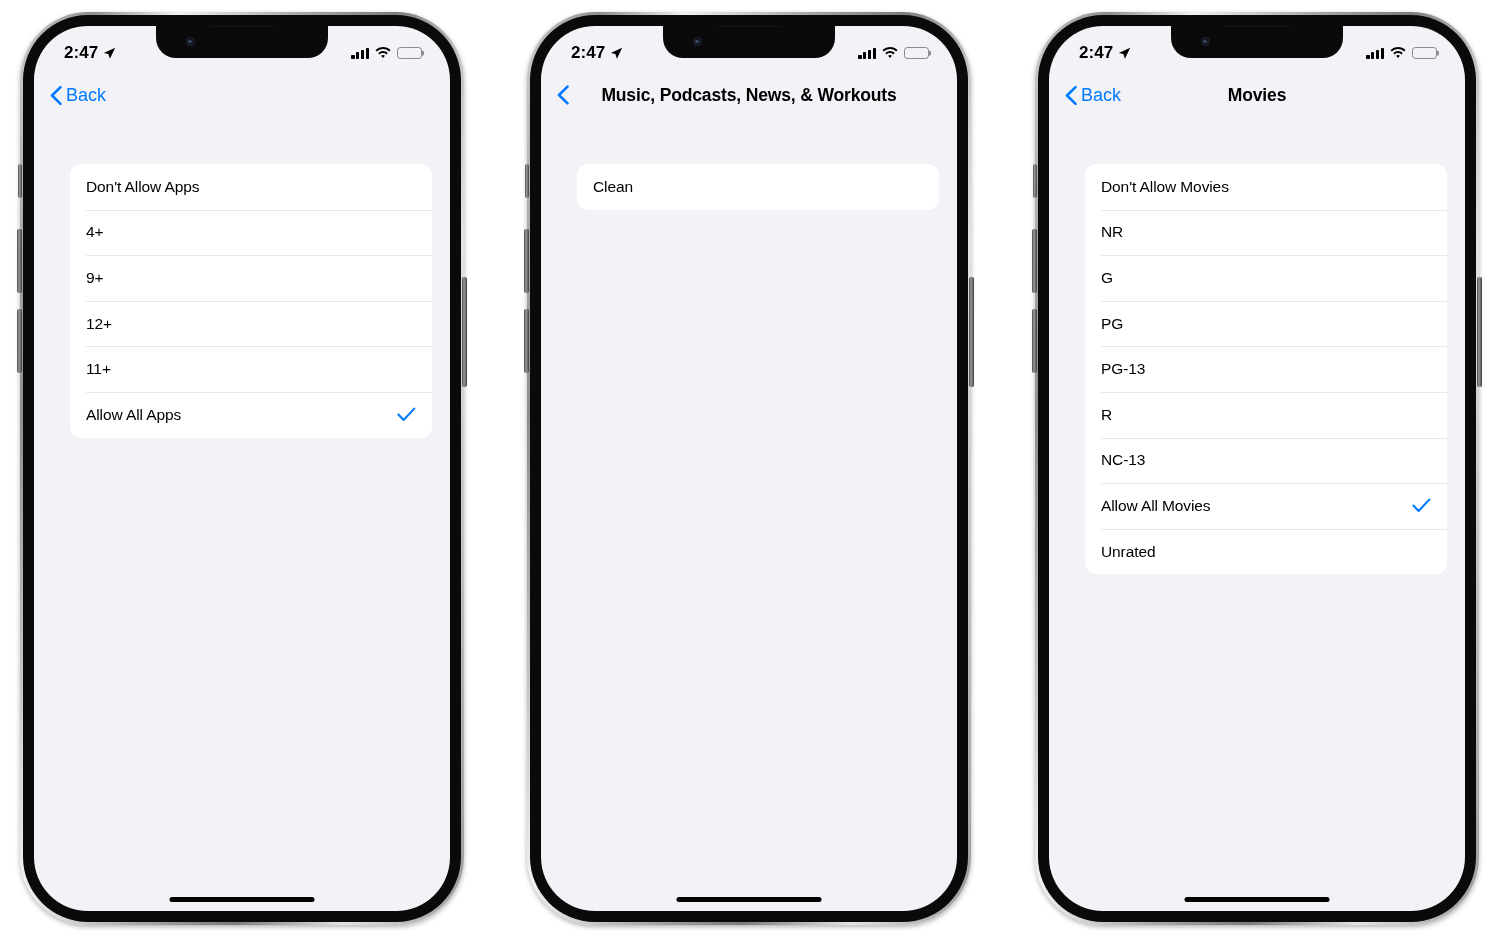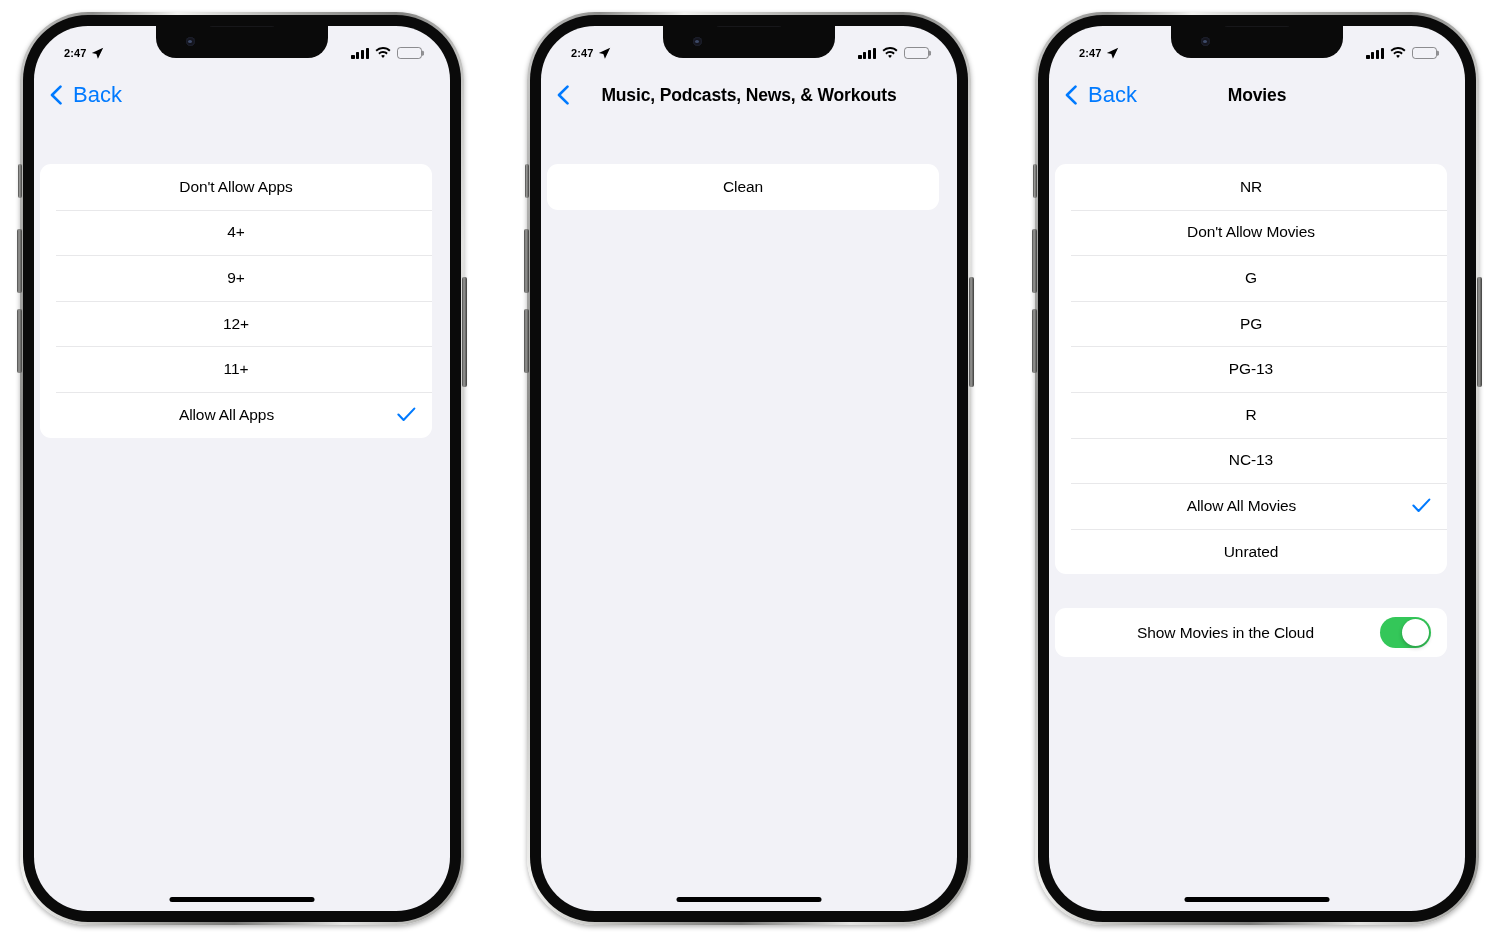--- a/index.html
+++ b/index.html
@@ -112,21 +112,21 @@
     display: flex;
     align-items: center;
     justify-content: space-between;
     padding: 10px 28px 0 30px;
     z-index: 5;
   }
   .sb-left {
     display: flex;
     align-items: center;
     gap: 5px;
-    font-size: 11px;
+    font-size: 17px;
     font-weight: bold;
     color: #000;
     letter-spacing: .1px;
   }
   .sb-right {
     display: flex;
     align-items: center;
     gap: 6px;
   }
   .loc-arrow { display: block; }
@@ -162,23 +162,23 @@
     height: 50px;
     z-index: 4;
   }
   .nav-back {
     position: absolute;
     left: 16px;
     top: 50%;
     transform: translateY(-50%);
     display: flex;
     align-items: center;
-    gap: 11px;
+    gap: 4px;
     color: #007aff;
-    font-size: 22px;
+    font-size: 18px;
     cursor: pointer;
   }
   .chev { display: block; flex: none; }
   .nav-title {
     position: absolute;
     left: 0; right: 0;
     top: 50%;
     transform: translateY(-50%);
     text-align: center;
     font-size: 17.5px;
@@ -186,22 +186,21 @@
     color: #000;
     letter-spacing: -.15px;
     padding: 0 56px;
     white-space: nowrap;
   }
 
   
   .content {
     position: absolute;
     top: 94px; left: 0; right: 0; bottom: 0;
-    padding: 44px 18px 0 6px;
-    text-align: center;
+    padding: 44px 18px 0 36px;
   }
   .card {
     background: #ffffff;
     border-radius: 11px;
     overflow: hidden;
   }
   .card + .card { margin-top: 34px; }
 
   .row {
     position: relative;
@@ -449,25 +448,25 @@
               <path d="M10.5 1.6 2 10l8.5 8.4" fill="none" stroke="#007aff" stroke-width="2.6" stroke-linecap="round" stroke-linejoin="round"></path>
             </svg>
           <span>Back</span>
         </div>
         <div class="nav-title">Movies</div>
       </div>
 
       <div class="content">
         <div class="card">
           <div class="row">
+            <span class="row-label">Don't Allow Movies</span>
+
+          </div>
+          <div class="row">
             <span class="row-label">NR</span>
-
-          </div>
-          <div class="row">
-            <span class="row-label">Don't Allow Movies</span>
 
           </div>
           <div class="row">
             <span class="row-label">G</span>
 
           </div>
           <div class="row">
             <span class="row-label">PG</span>
 
           </div>
@@ -488,27 +487,19 @@
             <svg class="check" width="19" height="15" viewBox="0 0 19 15">
                 <path d="M1.4 7.6 6.6 13 17.3 1.6" fill="none" stroke="#007aff" stroke-width="2.1" stroke-linecap="round" stroke-linejoin="round"></path>
               </svg>
           </div>
           <div class="row">
             <span class="row-label">Unrated</span>
 
           </div>
         </div>
 
-        <div class="card">
-          <div class="row toggle-row">
-            <span class="row-label">Show Movies in the Cloud</span>
-            <span class="toggle">
-                <span class="knob"></span>
-              </span>
-          </div>
-        </div>
       </div>
 
       <div class="home-ind"></div>
     </div>
   </div>
 
 </div>
 
 </body></html>

